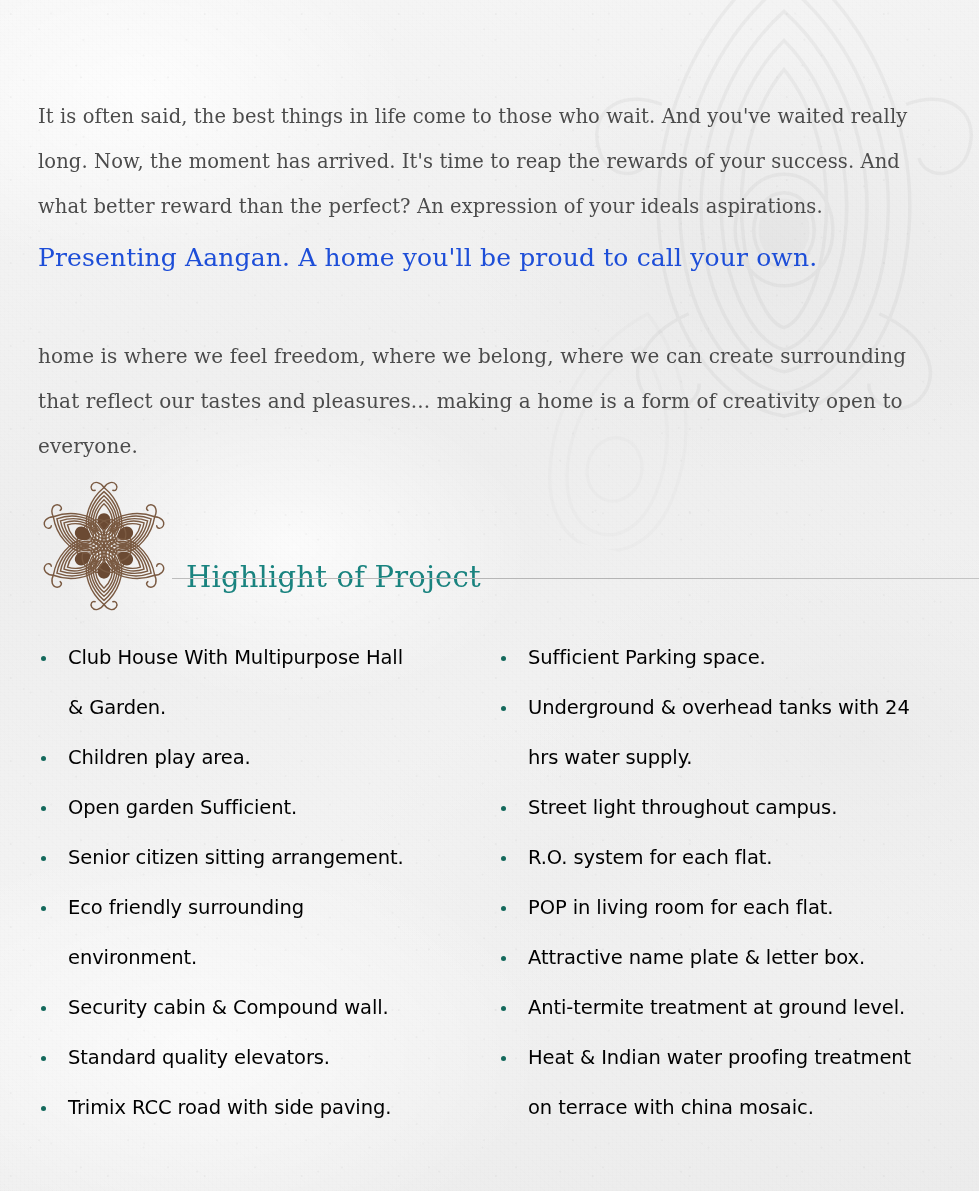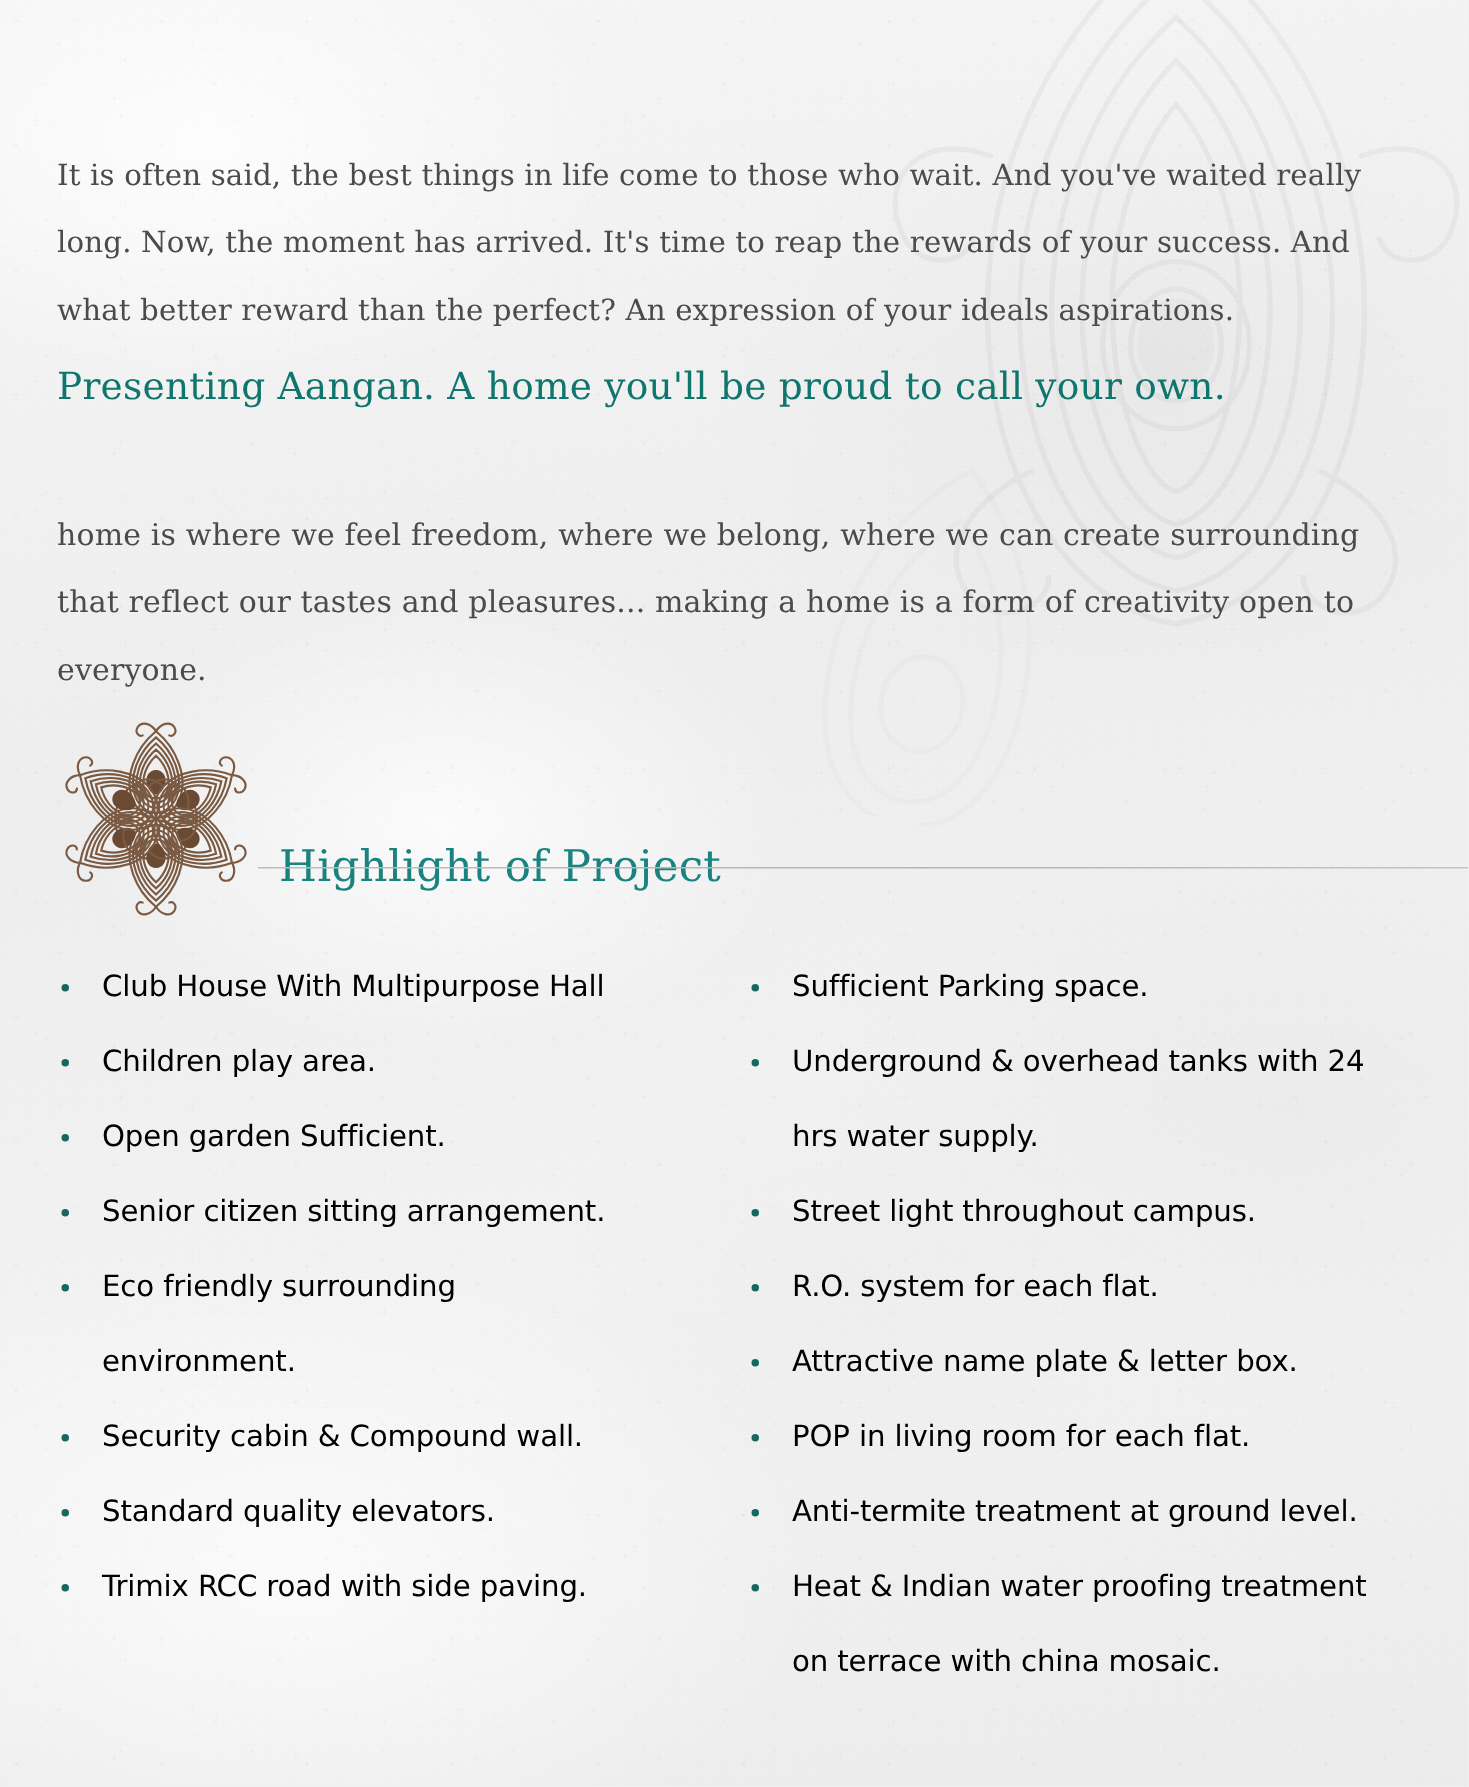--- a/index.html
+++ b/index.html
@@ -112,21 +112,21 @@
   }
 
   .tagline {
     position: absolute;
     left: 38px;
     top: 214px;
     width: 900px;
     font-family: "DejaVu Serif", "Liberation Serif", serif;
     font-size: 25px;
     line-height: 38px;
-    color: #0f766e;
+    color: #1d4ed8;
     font-weight: 400;
     letter-spacing: 0.15px;
   }
 
   .body-copy-2 {
     position: absolute;
     left: 38px;
     top: 314px;
     width: 885px;
     font-family: "DejaVu Serif", "Liberation Serif", serif;
@@ -305,38 +305,38 @@
         </g>
       </svg>
     </div>
 
     <h2 class="section-heading">Highlight of Project</h2>
 
     <div class="section-rule"></div>
 
     <div class="bullet-col col-left">
       <ul class="bullet-list" id="left-list">
-          <li class="bullet-item"><span>Club House With Multipurpose Hall</span></li>
+          <li class="bullet-item"><span>Club House With Multipurpose Hall</span><span class="line2">&amp; Garden.</span></li>
           <li class="bullet-item"><span>Children play area.</span></li>
           <li class="bullet-item"><span>Open garden Sufficient.</span></li>
           <li class="bullet-item"><span>Senior citizen sitting arrangement.</span></li>
           <li class="bullet-item"><span>Eco friendly surrounding</span><span class="line2">environment.</span></li>
           <li class="bullet-item"><span class="line2">Security cabin &amp; Compound wall.</span></li>
           <li class="bullet-item"><span>Standard quality elevators.</span></li>
           <li class="bullet-item"><span>Trimix RCC road with side paving.</span></li>
         </ul>
     </div>
 
     <div class="bullet-col col-right">
       <ul class="bullet-list" id="right-list">
           <li class="bullet-item"><span>Sufficient Parking space.</span></li>
           <li class="bullet-item"><span>Underground &amp; overhead tanks with 24</span><span class="line2">hrs water supply.</span></li>
           <li class="bullet-item"><span>Street light throughout campus.</span></li>
           <li class="bullet-item"><span>R.O. system for each flat.</span></li>
+          <li class="bullet-item"><span>POP in living room for each flat.</span></li>
           <li class="bullet-item"><span>Attractive name plate &amp; letter box.</span></li>
-          <li class="bullet-item"><span>POP in living room for each flat.</span></li>
           <li class="bullet-item"><span>Anti-termite treatment at ground level.</span></li>
           <li class="bullet-item"><span>Heat &amp; Indian water proofing treatment</span><span class="line2">on terrace with china mosaic.</span></li>
         </ul>
     </div>
 
   </div>
 </div>
 
 </body></html>

